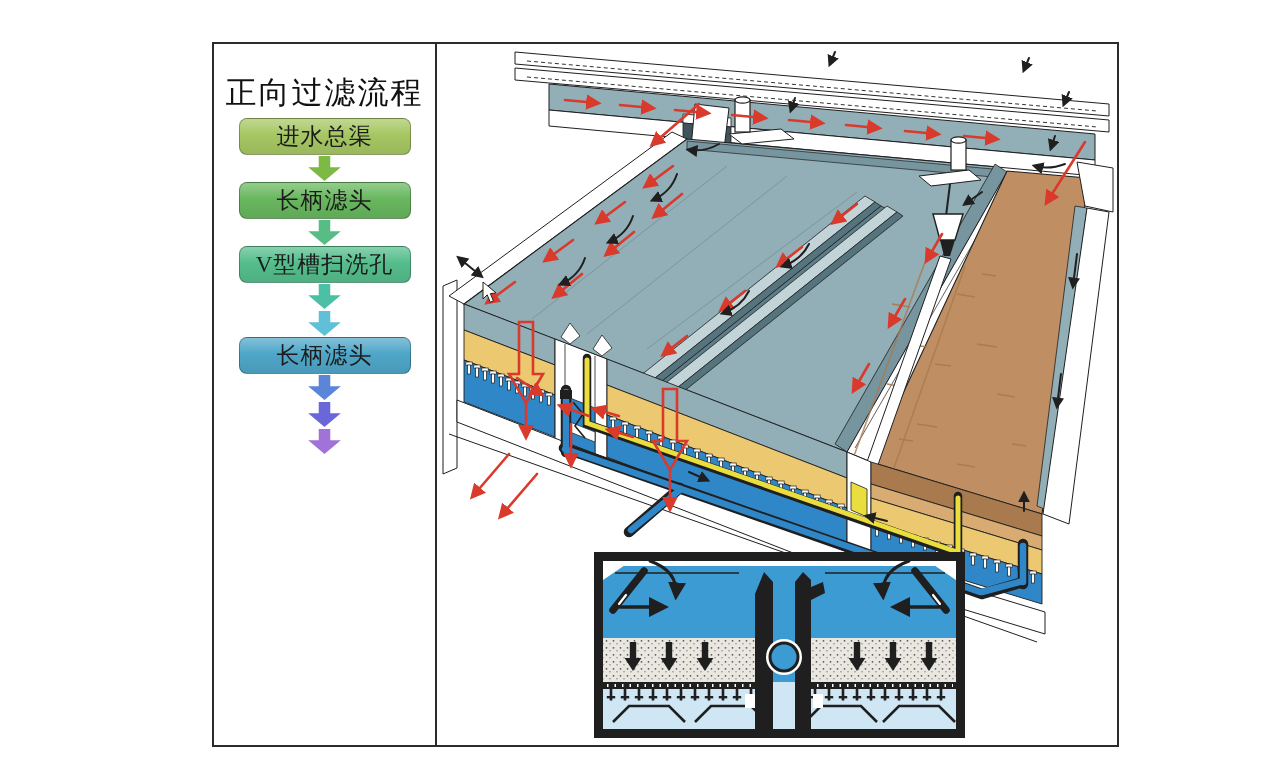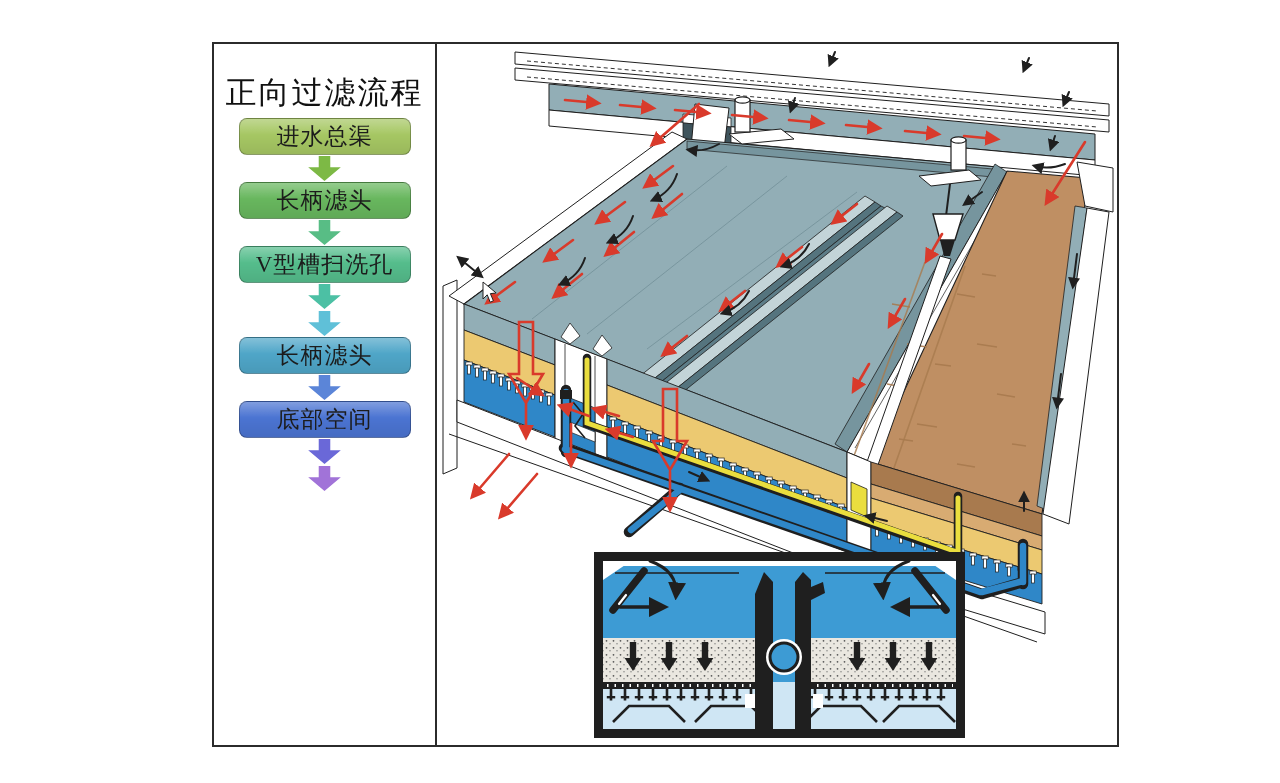--- a/index.html
+++ b/index.html
@@ -43,23 +43,20 @@
         <div class="flow-arrow" style="background-color: rgb(88, 189, 133);"></div>
         <div class="step" style="background-color: rgb(85, 189, 140);">
             <span>V型槽扫洗孔</span>
           </div>
         <div class="flow-arrow" style="background-color: rgb(76, 192, 164);"></div>
         <div class="flow-arrow" style="background-color: rgb(95, 192, 216);"></div>
         <div class="step" style="background-color: rgb(79, 166, 200);">
             <span>长柄滤头</span>
           </div>
         <div class="flow-arrow" style="background-color: rgb(91, 133, 216);"></div>
-        <div class="step" style="background-color: rgb(75, 116, 210);">
-            <span>底部空间</span>
-          </div>
         <div class="flow-arrow" style="background-color: rgb(106, 104, 216);"></div>
         <div class="flow-arrow" style="background-color: rgb(161, 115, 216);"></div>
       </div>
     </div>
 
     <div class="divider"></div>
 
     <div class="right-pane">
       <svg width="678" height="699" viewBox="0 0 678 699">
         <defs>

